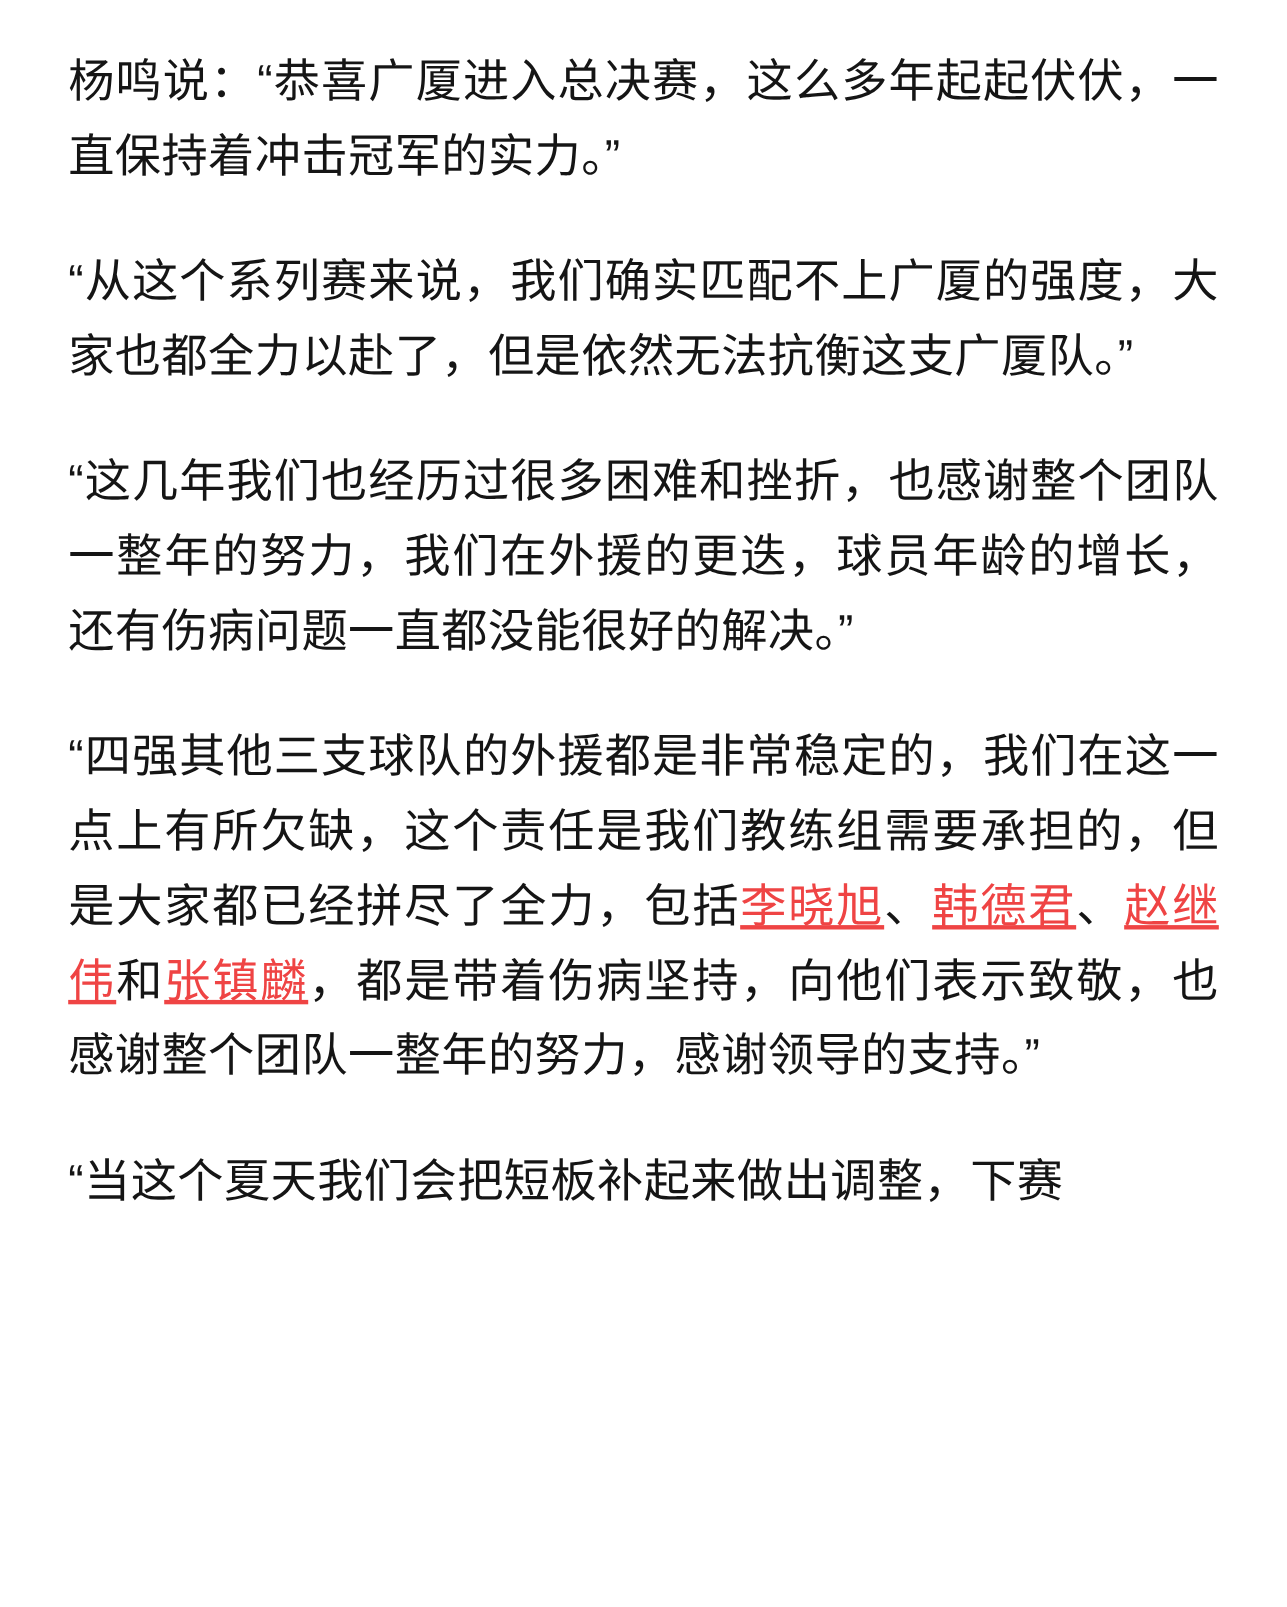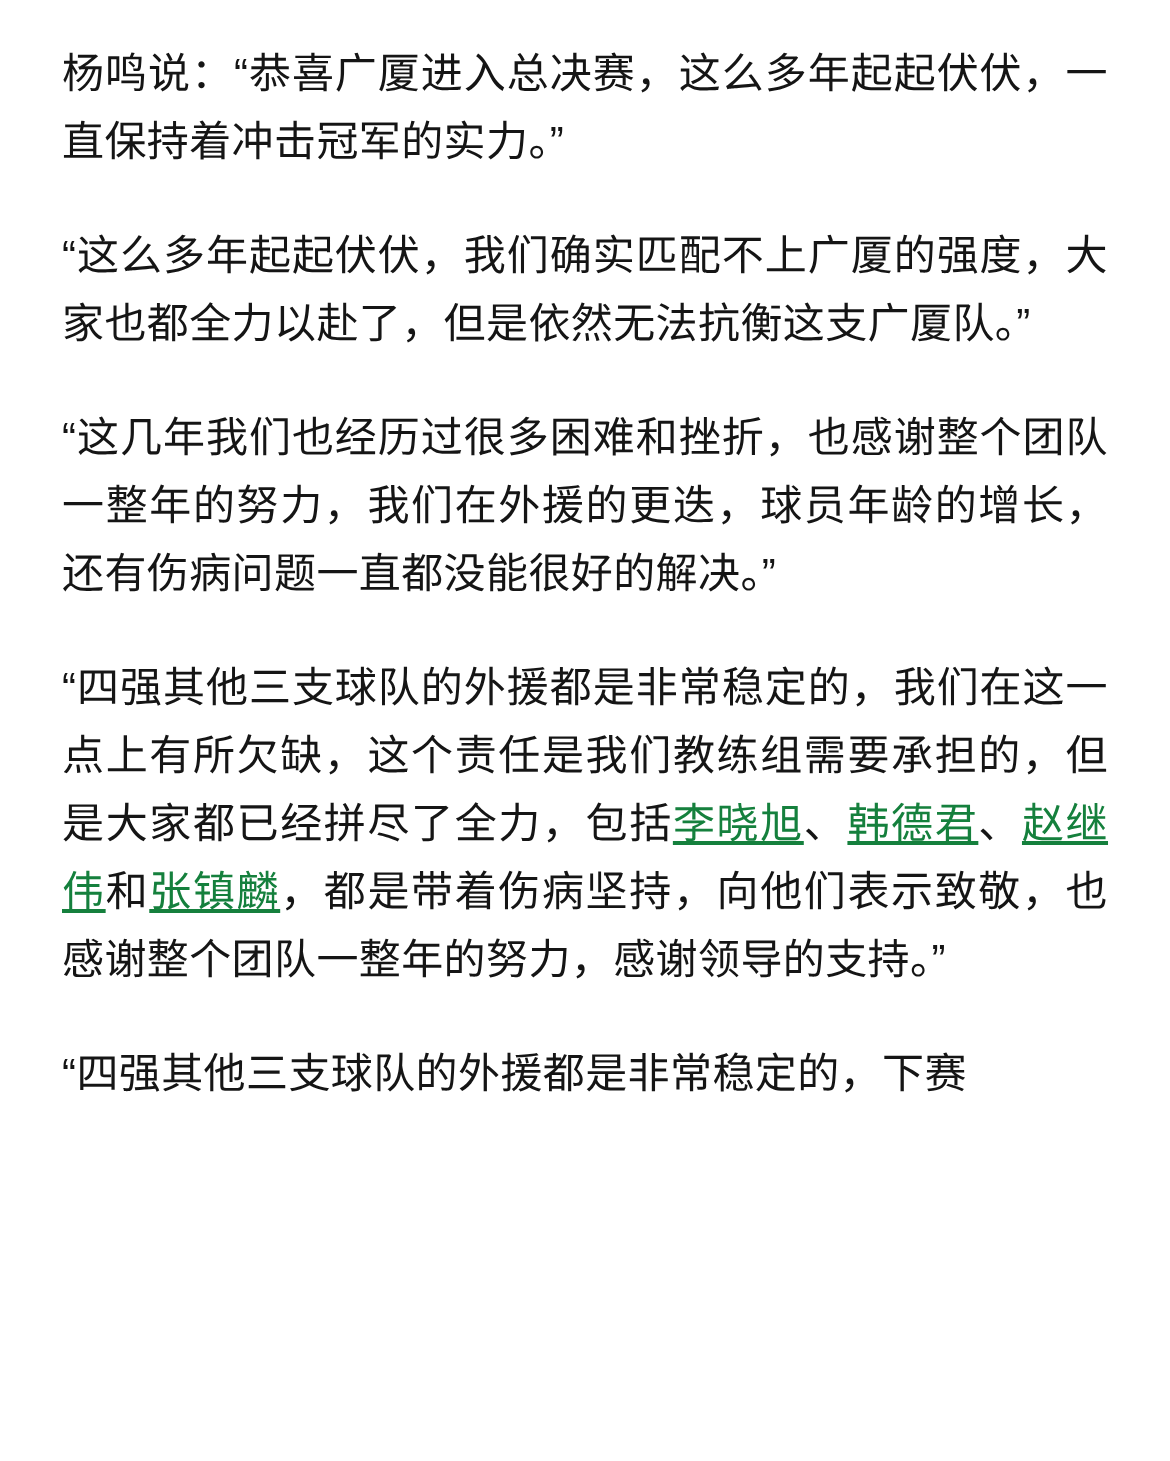--- a/index.html
+++ b/index.html
@@ -32,34 +32,34 @@
     font-weight: 400;
   }
   .para:last-child {
     margin-bottom: 0;
   }
   .para.clipped {
     
     margin-bottom: 0;
   }
   .link {
-    color: #15803d;
+    color: #ef4444;
   }
   .sep {
     color: #151515;
   }
 </style>
 </head>
 <body>
 
 <div id="article">
 
   <p class="para">杨鸣说：“恭喜广厦进入总决赛，这么多年起起伏伏，一直保持着冲击冠军的实力。”</p>
 
-  <p class="para">“这么多年起起伏伏，我们确实匹配不上广厦的强度，大家也都全力以赴了，但是依然无法抗衡这支广厦队。”</p>
+  <p class="para">“从这个系列赛来说，我们确实匹配不上广厦的强度，大家也都全力以赴了，但是依然无法抗衡这支广厦队。”</p>
 
   <p class="para">“这几年我们也经历过很多困难和挫折，也感谢整个团队一整年的努力，我们在外援的更迭，球员年龄的增长，还有伤病问题一直都没能很好的解决。”</p>
 
   <p class="para"><span>“四强其他三支球队的外援都是非常稳定的，我们在这一点上有所欠缺，这个责任是我们教练组需要承担的，但是大家都已经拼尽了全力，包括</span><a class="link" href="#">李晓旭</a><span class="sep">、</span><a class="link" href="#">韩德君</a><span class="sep">、</span><a class="link" href="#">赵继伟</a><span class="sep">和</span><a class="link" href="#">张镇麟</a><span>，都是带着伤病坚持，向他们表示致敬，也感谢整个团队一整年的努力，感谢领导的支持。”</span></p>
 
-  <p class="para clipped">“四强其他三支球队的外援都是非常稳定的，下赛</p>
+  <p class="para clipped">“当这个夏天我们会把短板补起来做出调整，下赛</p>
 
 </div>
 
 </body></html>

